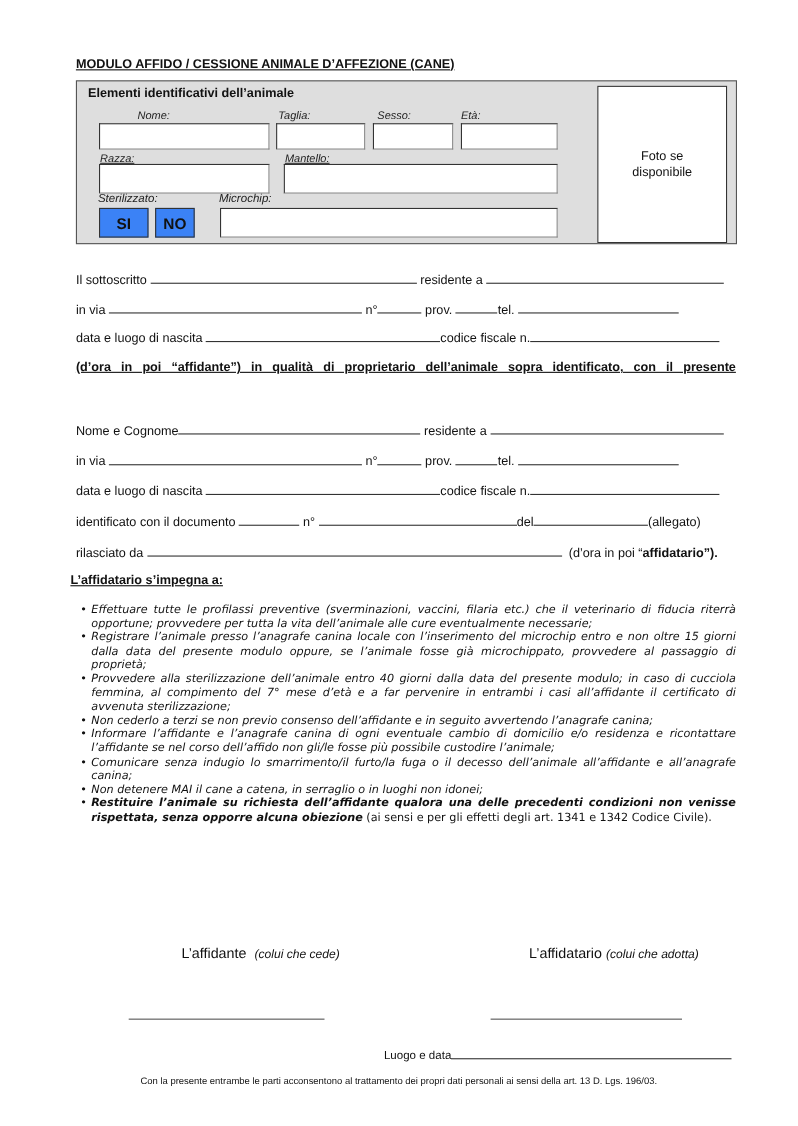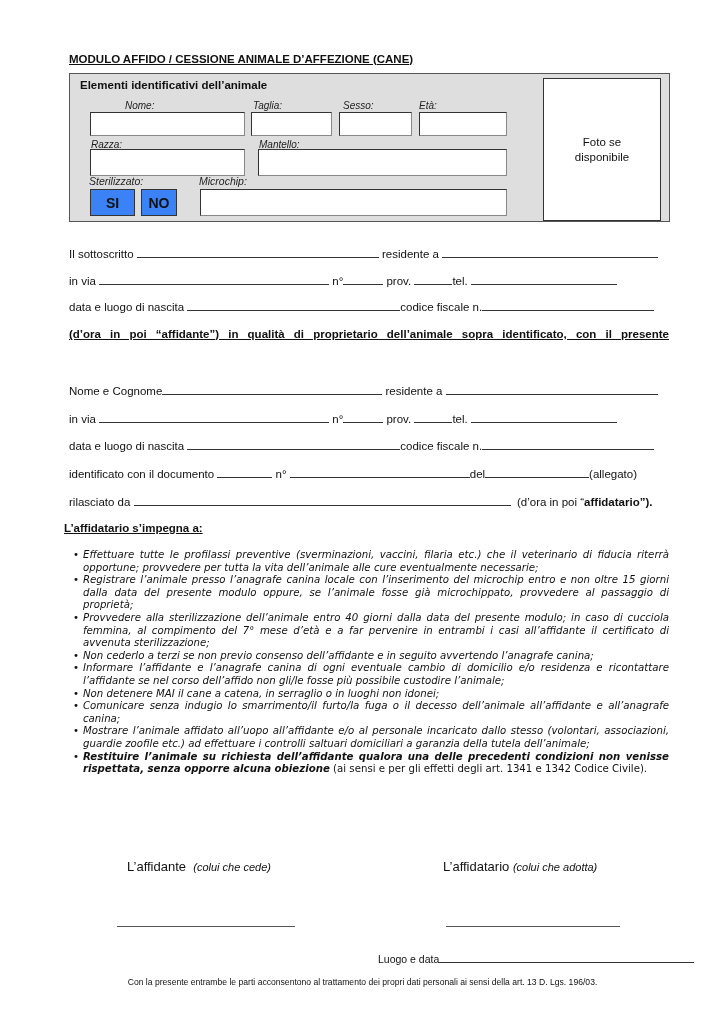--- a/index.html
+++ b/index.html
@@ -17,21 +17,21 @@
   .line { left:69px; width:600px; font-size:11.5px; white-space:nowrap; }
   .line span.u { display:inline-block; border-bottom:1px solid #333; height:10px; vertical-align:baseline; }
   .para { left:69px; width:600px; font-size:11.5px; font-weight:bold; text-decoration:underline; text-align:justify; line-height:14px; }
   .para .last { text-align-last:justify; }
   .sub { left:64px; font-size:11.5px; font-weight:bold; text-decoration:underline; white-space:nowrap; }
   .list { left:69px; width:600px; margin:0; padding:0; list-style:none; font-family:"DejaVu Sans", sans-serif; font-size:10.2px; font-style:italic; line-height:12.6px; }
   .list li { position:relative; padding-left:14px; text-indent:-10px; text-align:justify; margin-left:0; }
   .list li::before { content:"\2022"; font-style:normal; display:inline-block; width:10px; text-indent:0; }
   .list li .b { font-weight:bold; }
   .list li .n { font-style:normal; }
-  .sig { font-size:13px; white-space:nowrap; }
+  .sig { font-size:13px; white-space:nowrap;margin-left:38px; }
   .sig i { font-size:11px; }
   .sigline { border-bottom:1px solid #555; height:0; }
   .footer { left:0; width:725px; text-align:center; font-size:8.6px; white-space:nowrap; }
 </style>
 </head>
 <body>
 
 <div class="abs title">MODULO AFFIDO / CESSIONE ANIMALE D’AFFEZIONE (CANE)</div>
 
 <div class="abs idbox"></div>
@@ -120,35 +120,34 @@
 </div>
 
 <div class="abs sub" style="top:522px;">L’affidatario s’impegna a:</div>
 
 <ul class="abs list" style="top:549px;">
   <li>Effettuare tutte le profilassi preventive (sverminazioni, vaccini, filaria etc.) che il veterinario di fiducia riterrà opportune; provvedere per tutta la vita dell’animale alle cure eventualmente necessarie;</li>
   <li>Registrare l’animale presso l’anagrafe canina locale con l’inserimento del microchip entro e non oltre 15 giorni dalla data del presente modulo oppure, se l’animale fosse già microchippato, provvedere al passaggio di proprietà;</li>
   <li>Provvedere alla sterilizzazione dell’animale entro 40 giorni dalla data del presente modulo; in caso di cucciola femmina, al compimento del 7° mese d’età e a far pervenire in entrambi i casi all’affidante il certificato di avvenuta sterilizzazione;</li>
   <li>Non cederlo a terzi se non previo consenso dell’affidante e in seguito avvertendo l’anagrafe canina;</li>
   <li>Informare l’affidante e l’anagrafe canina di ogni eventuale cambio di domicilio e/o residenza e ricontattare l’affidante se nel corso dell’affido non gli/le fosse più possibile custodire l’animale;</li>
+  <li>Comunicare senza indugio lo smarrimento/il furto/la fuga o il decesso dell’animale all’affidante e all’anagrafe canina;</li>
   <li>Non detenere MAI il cane a catena, in serraglio o in luoghi non idonei;</li>
-  <li>Comunicare senza indugio lo smarrimento/il furto/la fuga o il decesso dell’animale all’affidante e all’anagrafe canina;</li>
-  <li>Mostrare l’animale affidato all’uopo all’affidante e/o al personale incaricato dallo stesso (volontari, associazioni, guardie zoofile etc.) ad effettuare i controlli saltuari domiciliari a garanzia della tutela dell’animale;</li>
   <li><span class="b">Restituire l’animale su richiesta dell’affidante qualora una delle precedenti condizioni non venisse rispettata, senza opporre alcuna obiezione</span><span class="n"> (ai sensi e per gli effetti degli art. 1341 e 1342 Codice Civile).</span></li>
 </ul>
 
 <div class="abs sig" style="left:127px;top:859px;">
   <span>L’affidante</span>&nbsp;
   <i>(colui che cede)</i>
 </div>
 <div class="abs sig" style="left:443px;top:859px;">
   <span>L’affidatario</span>
   <i>(colui che adotta)</i>
 </div>
 
 <div class="abs sigline" style="left:117px;top:926px;width:178px;"></div>
 <div class="abs sigline" style="left:446px;top:926px;width:174px;"></div>
 
-<div class="abs line" style="left:349px;width:330px;top:952px;font-size:10.5px;margin-left:29px;">
+<div class="abs line" style="left:349px;width:330px;top:952px;font-size:10.5px;">
   <span>Luogo e data</span><span class="u" style="width:255px;"></span>
 </div>
 
 <div class="abs footer" style="top:977px;">Con la presente entrambe le parti acconsentono al trattamento dei propri dati personali ai sensi della art. 13 D. Lgs. 196/03.</div>
 
 </body></html>

